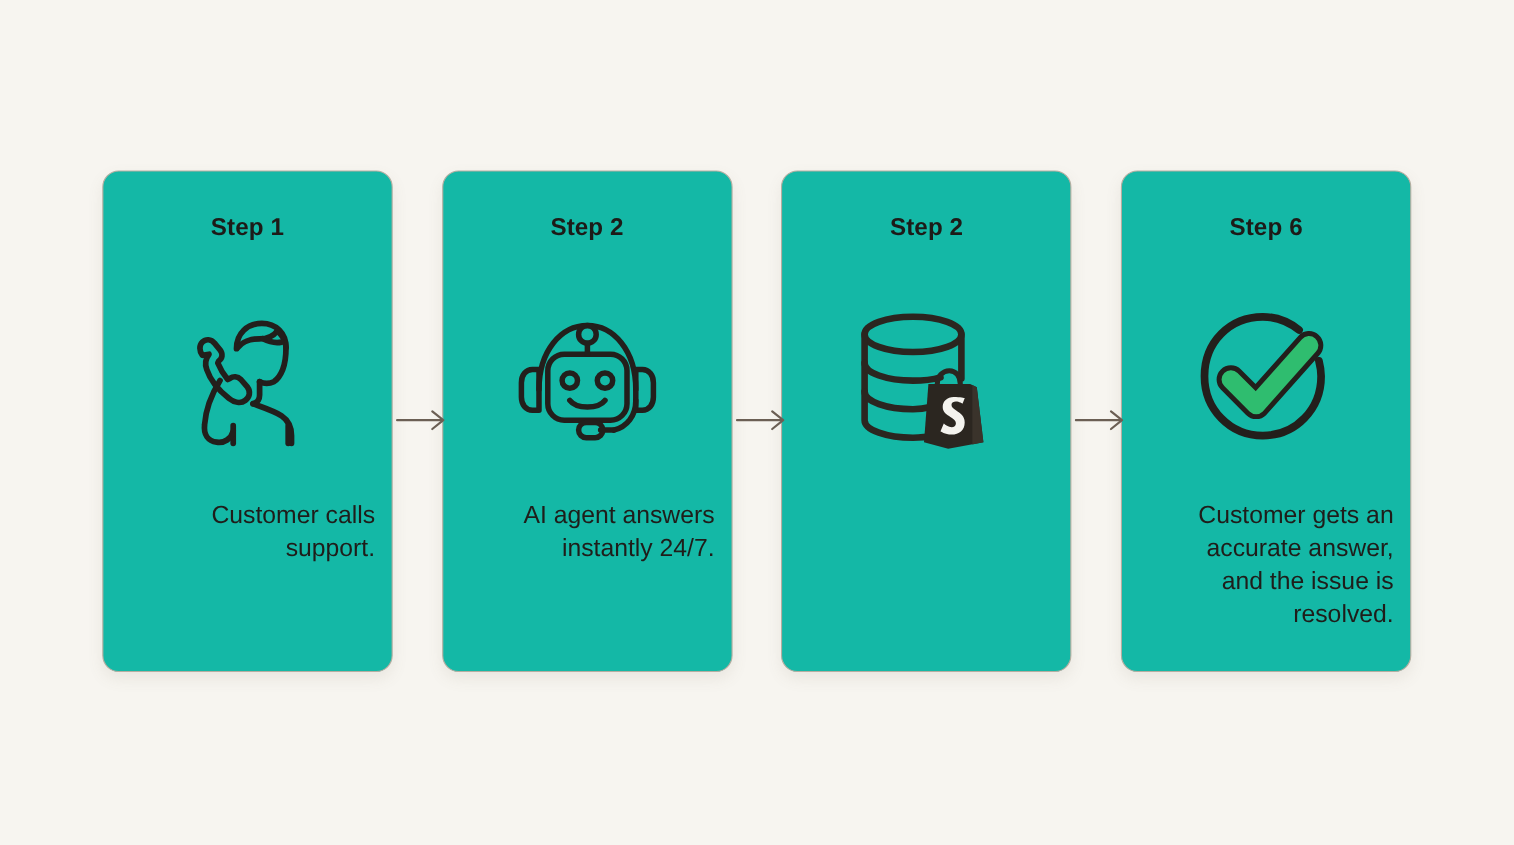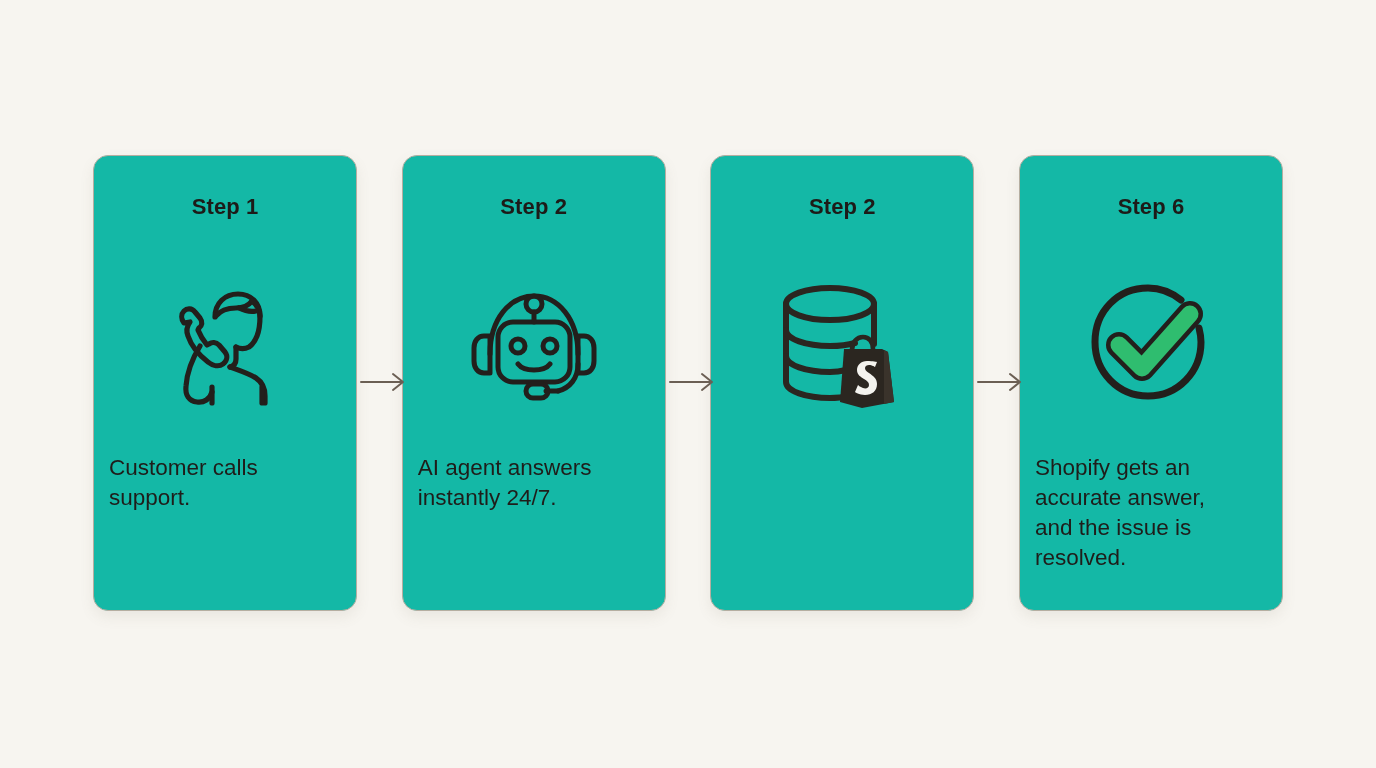--- a/index.html
+++ b/index.html
@@ -70,21 +70,21 @@
     overflow: visible;
   }
 
   .step-desc {
     margin-top: 48px;
     width: 232px;
     font-size: 22.5px;
     font-weight: normal;
     line-height: 30px;
     color: #1f1d1a;
-    text-align: left;
+    text-align: right;
     white-space: pre-line;
   }
 
   
   .arrow {
     position: absolute;
     top: 372px;
     width: 46px;
     height: 20px;
   }
@@ -190,21 +190,21 @@
       <div class="step-icon">
         <svg width="124" height="122" viewBox="0 0 124 122" fill="none">
 
           <path d="M92 18 C82 10 71 6 59 6 C29 6 6 29 6 60 C6 90 29 114 59 114
                    C89 114 112 90 112 60 C112 55 111 50 110 46" stroke="#231f1c" stroke-width="7" stroke-linecap="round" fill="none"></path>
 
           <path d="M30 63 L53 86 L101 32" stroke="#231f1c" stroke-width="26" stroke-linecap="round" stroke-linejoin="round" fill="none"></path>
           <path d="M30 63 L53 86 L101 32" stroke="#2fbd6f" stroke-width="17" stroke-linecap="round" stroke-linejoin="round" fill="none"></path>
         </svg>
       </div>
-      <div class="step-desc">Shopify gets an
+      <div class="step-desc">Customer gets an
 accurate answer,
 and the issue is
 resolved.</div>
     </div>
 
   </div>
 
   <div class="arrow arrow-1">
     <svg width="46" height="20" viewBox="0 0 46 20" fill="none" stroke="#6b5f54" stroke-width="2" stroke-linecap="round" stroke-linejoin="round">
       <path d="M1 10 L42 10"></path>

